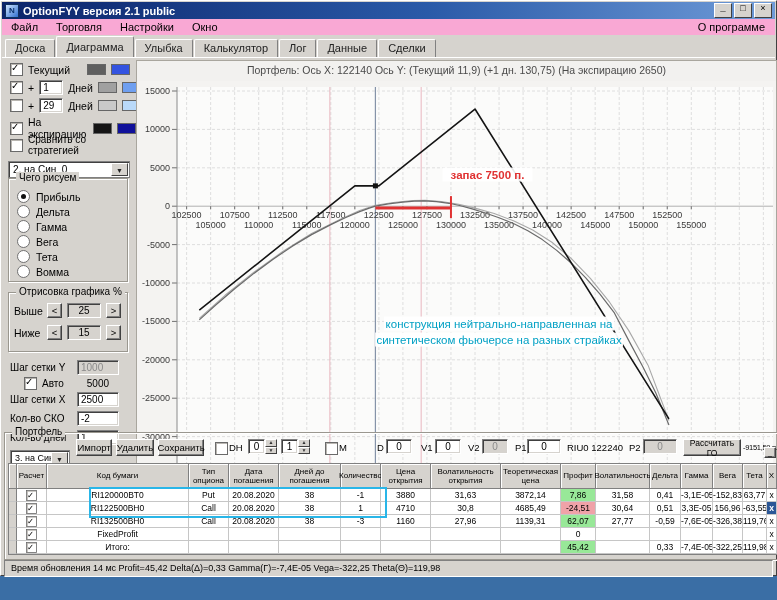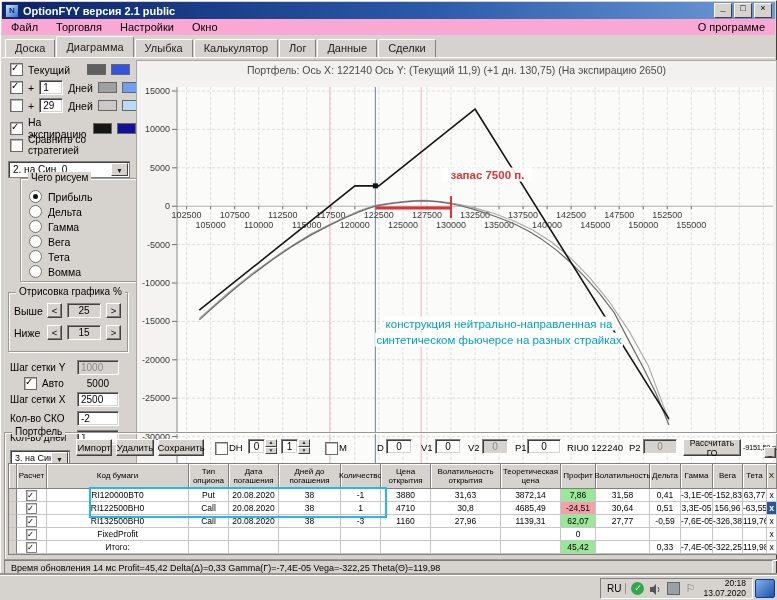--- a/index.html
+++ b/index.html
@@ -137,21 +137,21 @@
         </div>
         <div class="srow" style="left:6px;top:74px;">
           <span class="cb"></span>
           <span style="font-size:10px;">Сравнить со стратегией</span>
         </div>
         <div class="select" style="position:absolute;left:4px;top:90px;width:122px;height:17px;">
           <span class="sv">2. на Син_0</span>
           <span class="arrow">▼</span>
         </div>
 
-        <div class="group" style="left:16px;top:118px;width:118px;height:102px;">
+        <div class="group" style="left:4px;top:118px;width:118px;height:102px;">
           <span class="glabel">Чего рисуем</span>
           <div id="draw-options" style="position:absolute;left:8px;top:10px;right:2px;">
               <div style="display: flex; align-items: center; gap: 6px; height: 15px; font-size: 10.5px;">
                 <span class="radio sel"></span>
                 <span>Прибыль</span>
               </div>
               <div style="display: flex; align-items: center; gap: 6px; height: 15px; font-size: 10.5px;">
                 <span class="radio"></span>
                 <span>Дельта</span>
               </div>
@@ -502,32 +502,13 @@
               </div>
             </div>
         </div>
         <div class="hl-box" style="left:84px;top:54px;width:294px;height:27px;"></div>
       </div>
 
       <div class="statusbar">Время обновления 14 мс   Profit=45,42 Delta(Δ)=0,33 Gamma(Γ)=-7,4E-05 Vega=-322,25 Theta(Θ)=119,98</div>
     </div>
   </div>
 
-  <div class="taskbar">
-    <div class="tray">
-      <span class="lang">RU</span>
-      <span class="ticon" style="background:#2fa848;border-radius:50%;color:#fff;font-size:9px;text-align:center;line-height:13px;">✓</span>
-      <span class="ticon">
-        <svg width="13" height="13" viewBox="0 0 13 13">
-            <polygon points="1,4 4,4 7,1 7,12 4,9 1,9" fill="#555"></polygon>
-            <path d="M9 4 q2 2.5 0 5" stroke="#555" fill="none"></path>
-          </svg>
-      </span>
-      <span class="ticon" style="background:#9aa0a8;border:1px solid #60666e;box-sizing:border-box;"></span>
-      <span class="ticon" style="color:#777;font-size:11px;line-height:13px;">⚐</span>
-      <span class="clock">
-        <div>20:18</div>
-        <div>13.07.2020</div>
-      </span>
-    </div>
-    <span class="tb-blue"></span>
-  </div>
 </div>
 
 </body></html>

